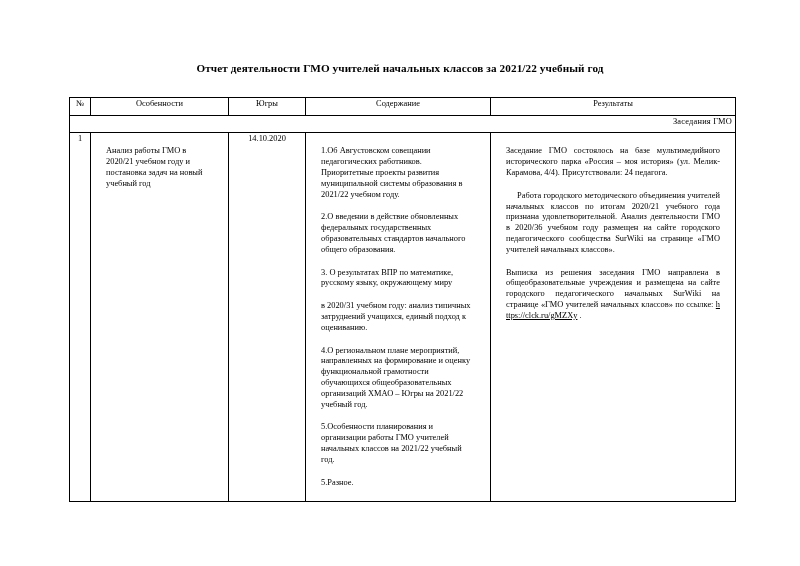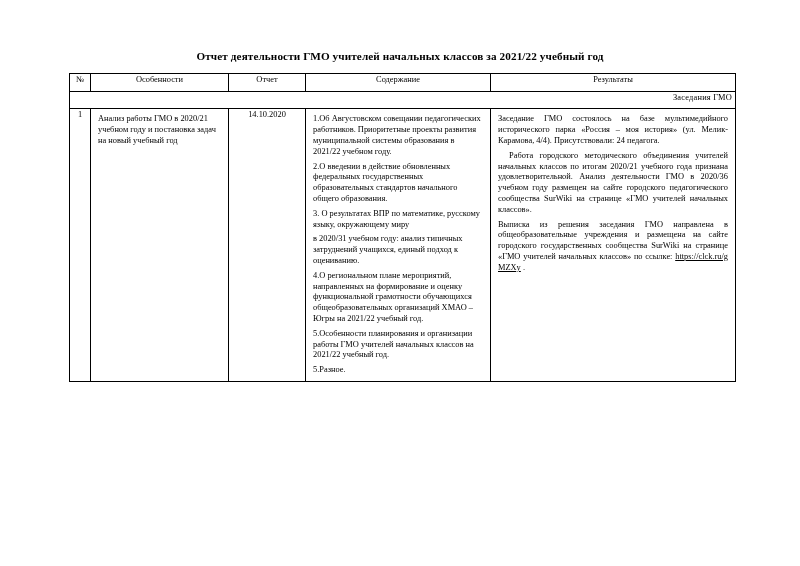--- a/index.html
+++ b/index.html
@@ -23,21 +23,21 @@
     height: 566px;
     box-sizing: border-box;
     padding: 0;
   }
 
   .doc-title {
     text-align: center;
     font-weight: bold;
     font-size: 11.2px;
     line-height: 1.2;
-    margin: 0;
+    margin: 12px;
     padding: 50px 60px 10px 60px;
     letter-spacing: 0.1px;
   }
 
   .table-wrap {
     padding: 0 65px 0 69px;
   }
 
   table.report {
     width: 666px;
@@ -82,21 +82,21 @@
   }
 
   .cell-date {
     text-align: center;
     margin-top: 32px;
   }
 
   .cell-event p,
   .cell-content p,
   .cell-result p {
-    margin: 4px;
+    margin: 12px;
     padding: 0;
   }
 
   .cell-result p {
     text-align: justify;
     text-justify: inter-word;
   }
   .cell-result p.indent {
     text-indent: 11px;
   }
@@ -123,21 +123,21 @@
         <col class="c-event">
         <col class="c-date">
         <col class="c-content">
         <col class="c-result">
       </colgroup>
 
       <thead>
         <tr>
           <td>№</td>
           <td>Особенности</td>
-          <td>Отчет</td>
+          <td>Югры</td>
           <td>Содержание</td>
           <td>Результаты</td>
         </tr>
       </thead>
 
       <tbody>
 
         <tr class="section-row">
           <td colspan="5">Заседания ГМО</td>
         </tr>
@@ -157,21 +157,21 @@
             <p>3. О результатах ВПР по математике, русскому языку, окружающему миру</p>
             <p>в 2020/31 учебном году: анализ типичных затруднений учащихся, единый подход к оцениванию.</p>
             <p>4.О региональном плане мероприятий, направленных на формирование и оценку функциональной грамотности обучающихся общеобразовательных организаций ХМАО – Югры на 2021/22 учебный год.</p>
             <p>5.Особенности планирования и организации работы ГМО учителей начальных классов на 2021/22 учебный год.</p>
             <p>5.Разное.</p>
           </td>
 
           <td class="cell-result">
             <p>Заседание ГМО состоялось на базе мультимедийного исторического парка «Россия – моя история» (ул. Мелик-Карамова, 4/4). Присутствовали: 24 педагога.</p>
             <p class="indent">Работа городского методического объединения учителей начальных классов по итогам 2020/21 учебного года признана удовлетворительной. Анализ деятельности ГМО в 2020/36 учебном году размещен на сайте городского педагогического сообщества SurWiki на странице «ГМО учителей начальных классов».</p>
-            <p><span>Выписка из решения заседания ГМО направлена в общеобразовательные учреждения и размещена на сайте городского государственных сообщества SurWiki на странице «ГМО учителей начальных классов» по ссылке: </span><span class="link">https://clck.ru/gMZXy</span><span> .</span></p>
+            <p><span>Выписка из решения заседания ГМО направлена в общеобразовательные учреждения и размещена на сайте городского педагогического начальных SurWiki на странице «ГМО учителей начальных классов» по ссылке: </span><span class="link">https://clck.ru/gMZXy</span><span> .</span></p>
           </td>
         </tr>
 
       </tbody>
     </table>
   </div>
 
 </div>
 
 </body></html>

